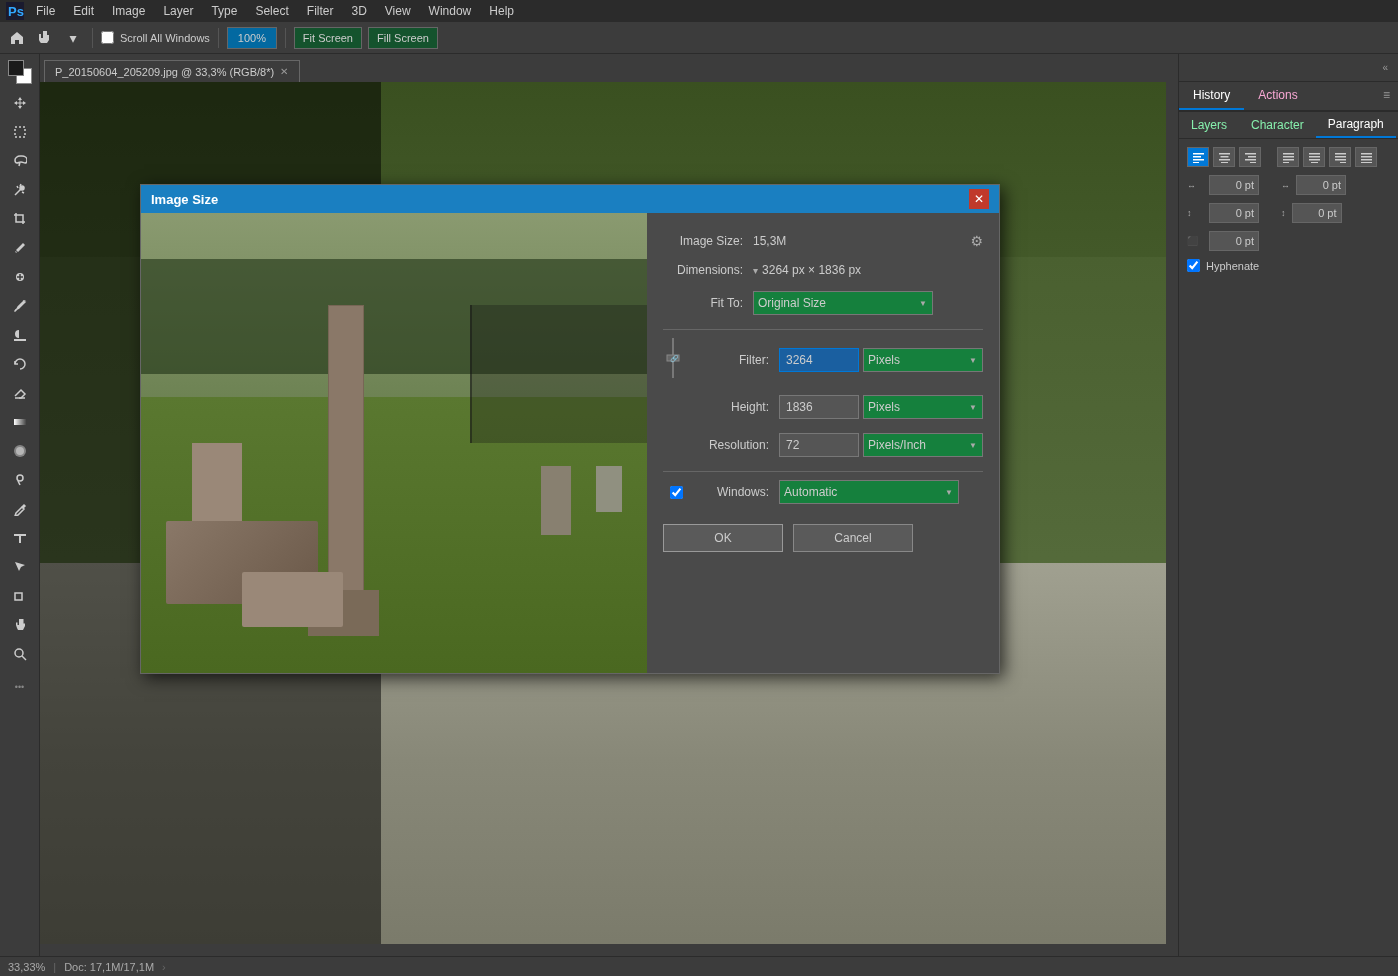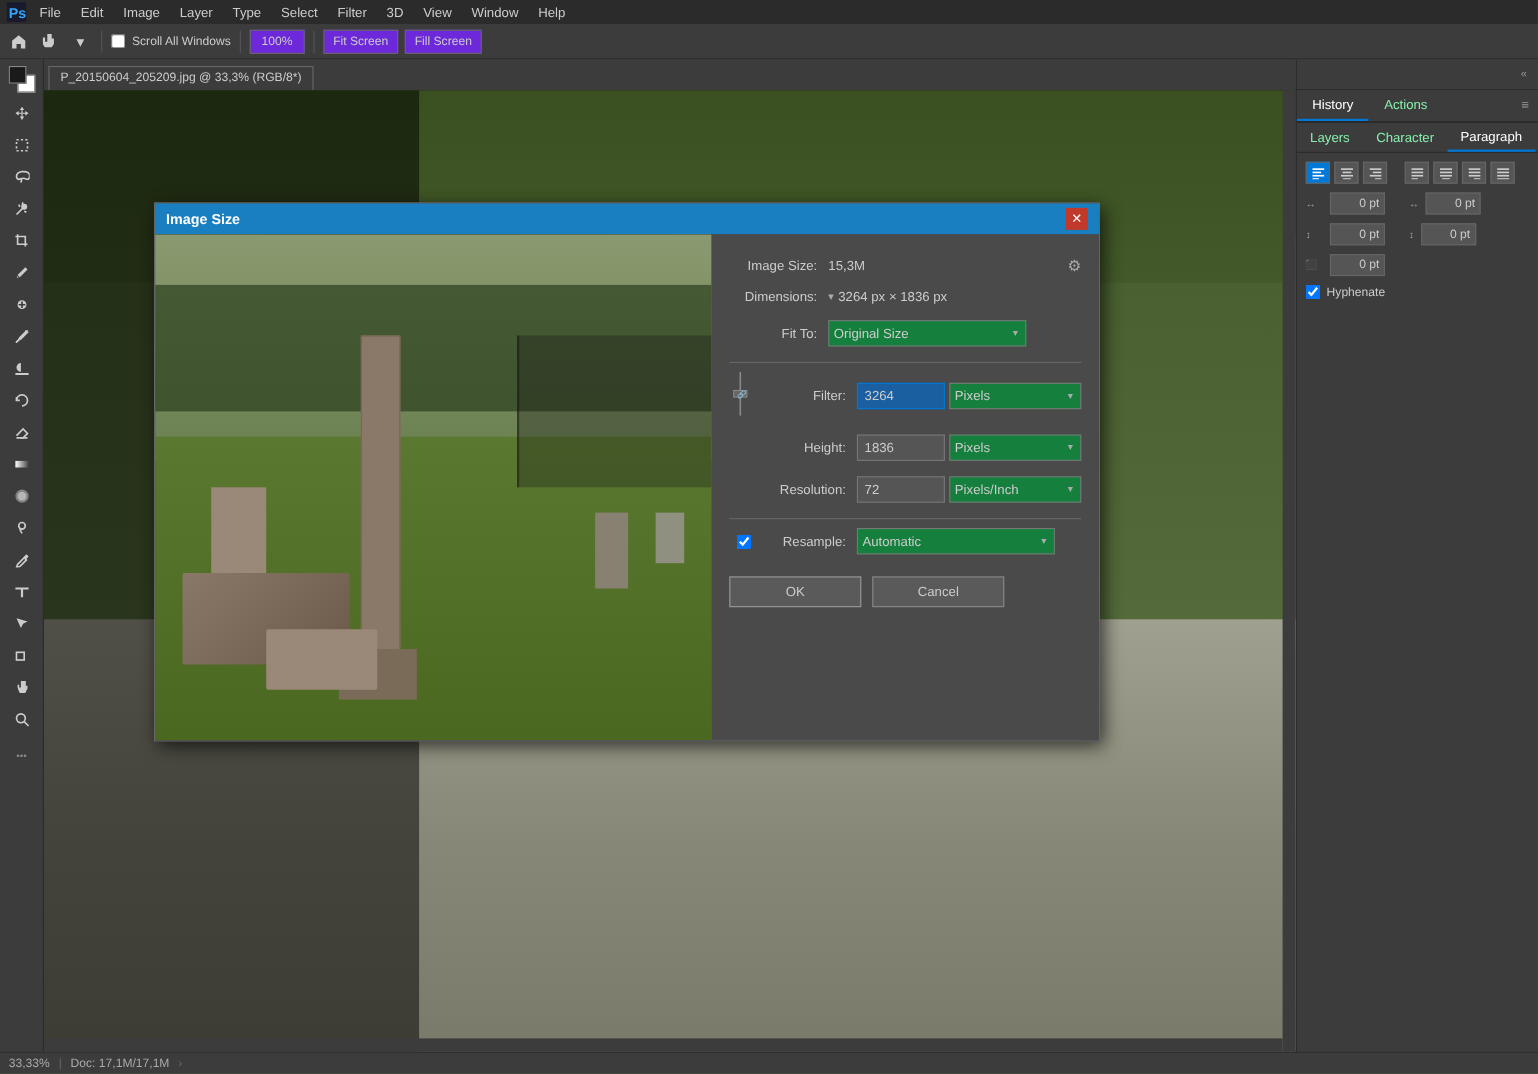--- a/index.html
+++ b/index.html
@@ -30,31 +30,31 @@
     .toolbar {
       background: #3c3c3c;
       height: 32px;
       display: flex;
       align-items: center;
       padding: 0 6px;
       gap: 6px;
       border-bottom: 1px solid #2b2b2b;
     }
     .toolbar-btn {
-      background: #6d28d9;
+      background: #14532d;
       border: 1px solid #666;
       color: #ccc;
       padding: 2px 8px;
       font-size: 11px;
       cursor: pointer;
       height: 22px;
       display: flex; align-items: center;
     }
     .toolbar-zoom {
-      background: #6d28d9;
+      background: #0369a1;
       border: 1px solid #666;
       color: #ccc;
       padding: 2px 6px;
       font-size: 11px;
       width: 50px;
       height: 22px;
       text-align: center;
     }
     .toolbar-icon {
       width: 22px; height: 22px;
@@ -107,21 +107,20 @@
     .canvas-tab {
       background: #4a4a4a;
       border: 1px solid #666;
       border-bottom: none;
       padding: 4px 10px;
       font-size: 11px;
       color: #ccc;
       cursor: pointer;
       display: flex; align-items: center; gap: 6px;
       height: 22px;
-      flex-direction: column;
     }
     .canvas-tab.active { background: #3c3c3c; }
     .canvas-tab-close { color: #999; font-size: 10px; cursor: pointer; }
     .canvas-viewport {
       flex: 1;
       background: #222;
       position: relative;
       overflow: hidden;
     }
     
@@ -179,21 +178,21 @@
       gap: 4px;
       border-bottom: 1px solid #2b2b2b;
     }
     .panel-tabs-row {
       display: flex;
       background: #3c3c3c;
       border-bottom: 1px solid #2b2b2b;
     }
     .panel-tab {
       padding: 6px 14px;
-      color: #86efac;
+      color: #f9a8d4;
       font-size: 12px;
       cursor: pointer;
       border-bottom: 2px solid transparent;
     }
     .panel-tab.active { color: #fff; border-bottom-color: #0078d7; }
     .panel-tab-menu { margin-left: auto; padding: 6px 8px; color: #999; cursor: pointer; }
     .panel-content {
       flex: 1;
       padding: 6px;
     }
@@ -759,21 +758,21 @@
                 </select>
               </div>
             </div>
 
             <div class="ctrl-separator"></div>
 
             <div class="ctrl-row">
               <span style="width:26px;display:flex;align-items:center;justify-content:center;">
                 <input type="checkbox" checked="" style="margin: 0px;">
               </span>
-              <span class="ctrl-label">Resample:</span>
+              <span class="ctrl-label">Windows:</span>
               <div class="select-wrapper">
                 <select class="ctrl-select ctrl-select-wide">
                   <option>Automatic</option>
                   <option>Preserve Details</option>
                   <option>Bicubic Smoother</option>
                   <option>Bicubic Sharper</option>
                   <option>Bicubic</option>
                   <option>Bilinear</option>
                   <option>Nearest Neighbor</option>
                 </select>

